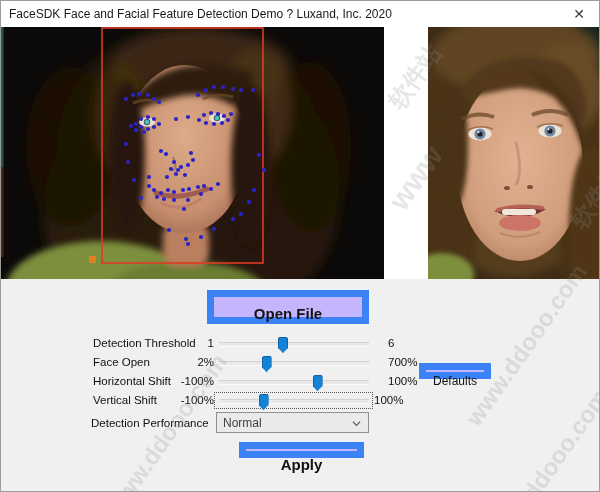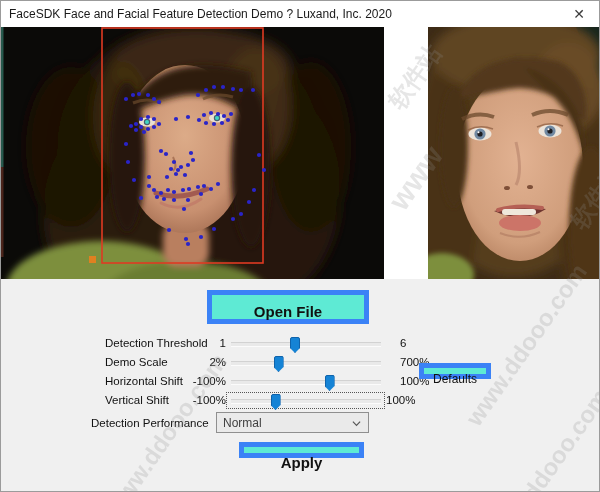--- a/index.html
+++ b/index.html
@@ -8,26 +8,26 @@
   .titlebar{position:absolute;left:0;top:0;width:100%;height:26px;background:#ffffff;}
   .titlebar .title{position:absolute;left:8px;top:6px;font-size:12px;color:#1a1a1a;white-space:nowrap;}
   .titlebar .close{position:absolute;right:14px;top:4px;font-size:14px;color:#3c3c3c;cursor:pointer;line-height:18px;}
   
   .images{position:absolute;left:0;top:26px;width:600px;height:252px;background:#ffffff;}
   .img-left{position:absolute;left:0;top:0;width:383px;height:252px;}
   .img-right{position:absolute;left:427px;top:0;width:173px;height:252px;}
   svg{display:block;}
   
   .panel{position:absolute;left:0;top:278px;width:600px;height:214px;background:#f0f0f0;}
-  .btn{position:absolute;background:#5eead4;border:5px solid #3b82f6;color:#111;text-align:center;cursor:pointer;box-sizing:border-box;}
+  .btn{position:absolute;background:#c4b5fd;border:7px solid #3b82f6;color:#111;text-align:center;cursor:pointer;box-sizing:border-box;}
   .btn.big{font-weight:bold;font-size:15px;}
   .btn-openfile{left:206px;top:11px;width:162px;height:34px;line-height:31px;}
   .btn-apply{left:238px;top:163px;width:125px;height:16px;line-height:29px;}
   .btn-defaults{left:418px;top:84px;width:72px;height:16px;line-height:20px;font-size:12px;}
-  .srow{position:absolute;left:12px;width:495px;height:15px;font-size:11.5px;color:#111;}
+  .srow{position:absolute;left:0;width:495px;height:15px;font-size:11.5px;color:#111;}
   .srow .lab{position:absolute;left:92px;top:1px;white-space:nowrap;}
   .srow .min{position:absolute;left:128px;top:1px;width:85px;text-align:right;}
   .srow .max{position:absolute;left:387px;top:1px;white-space:nowrap;}
   .srow.focused .max{left:373px;}
   .track-wrap{position:absolute;left:214px;top:0px;width:157px;height:15px;}
   .srow.focused .track-wrap{outline:1px dotted #555;}
   .track{position:absolute;left:4px;top:6px;width:150px;height:3px;background:#e9e9e9;border-top:1px solid #d2d2d2;border-bottom:1px solid #fbfbfb;cursor:pointer;}
   .thumb{position:absolute;top:-6px;width:8px;height:14px;background:#1583d5;border:1px solid #0f63ab;border-radius:2px 2px 0 0;clip-path:polygon(0 0,100% 0,100% 68%,50% 100%,0 68%);cursor:pointer;}
   .combo-row{position:absolute;left:0;top:133px;width:600px;height:22px;font-size:11.5px;color:#111;}
   .combo-row .lab{position:absolute;left:90px;top:5px;white-space:nowrap;}
@@ -265,21 +265,21 @@
       <span class="min">1</span>
       <div class="track-wrap">
         <div class="track">
             <div class="thumb" style="left: calc(42% - 4px);"></div>
           </div>
       </div>
       <span class="max">6</span>
     </div>
 
     <div class="srow" style="top:76px">
-      <span class="lab">Demo Scale</span>
+      <span class="lab">Face Open</span>
       <span class="min">2%</span>
       <div class="track-wrap">
         <div class="track">
             <div class="thumb" style="left: calc(31% - 4px);"></div>
           </div>
       </div>
       <span class="max">700%</span>
     </div>
 
     <div class="srow" style="top:95px">

